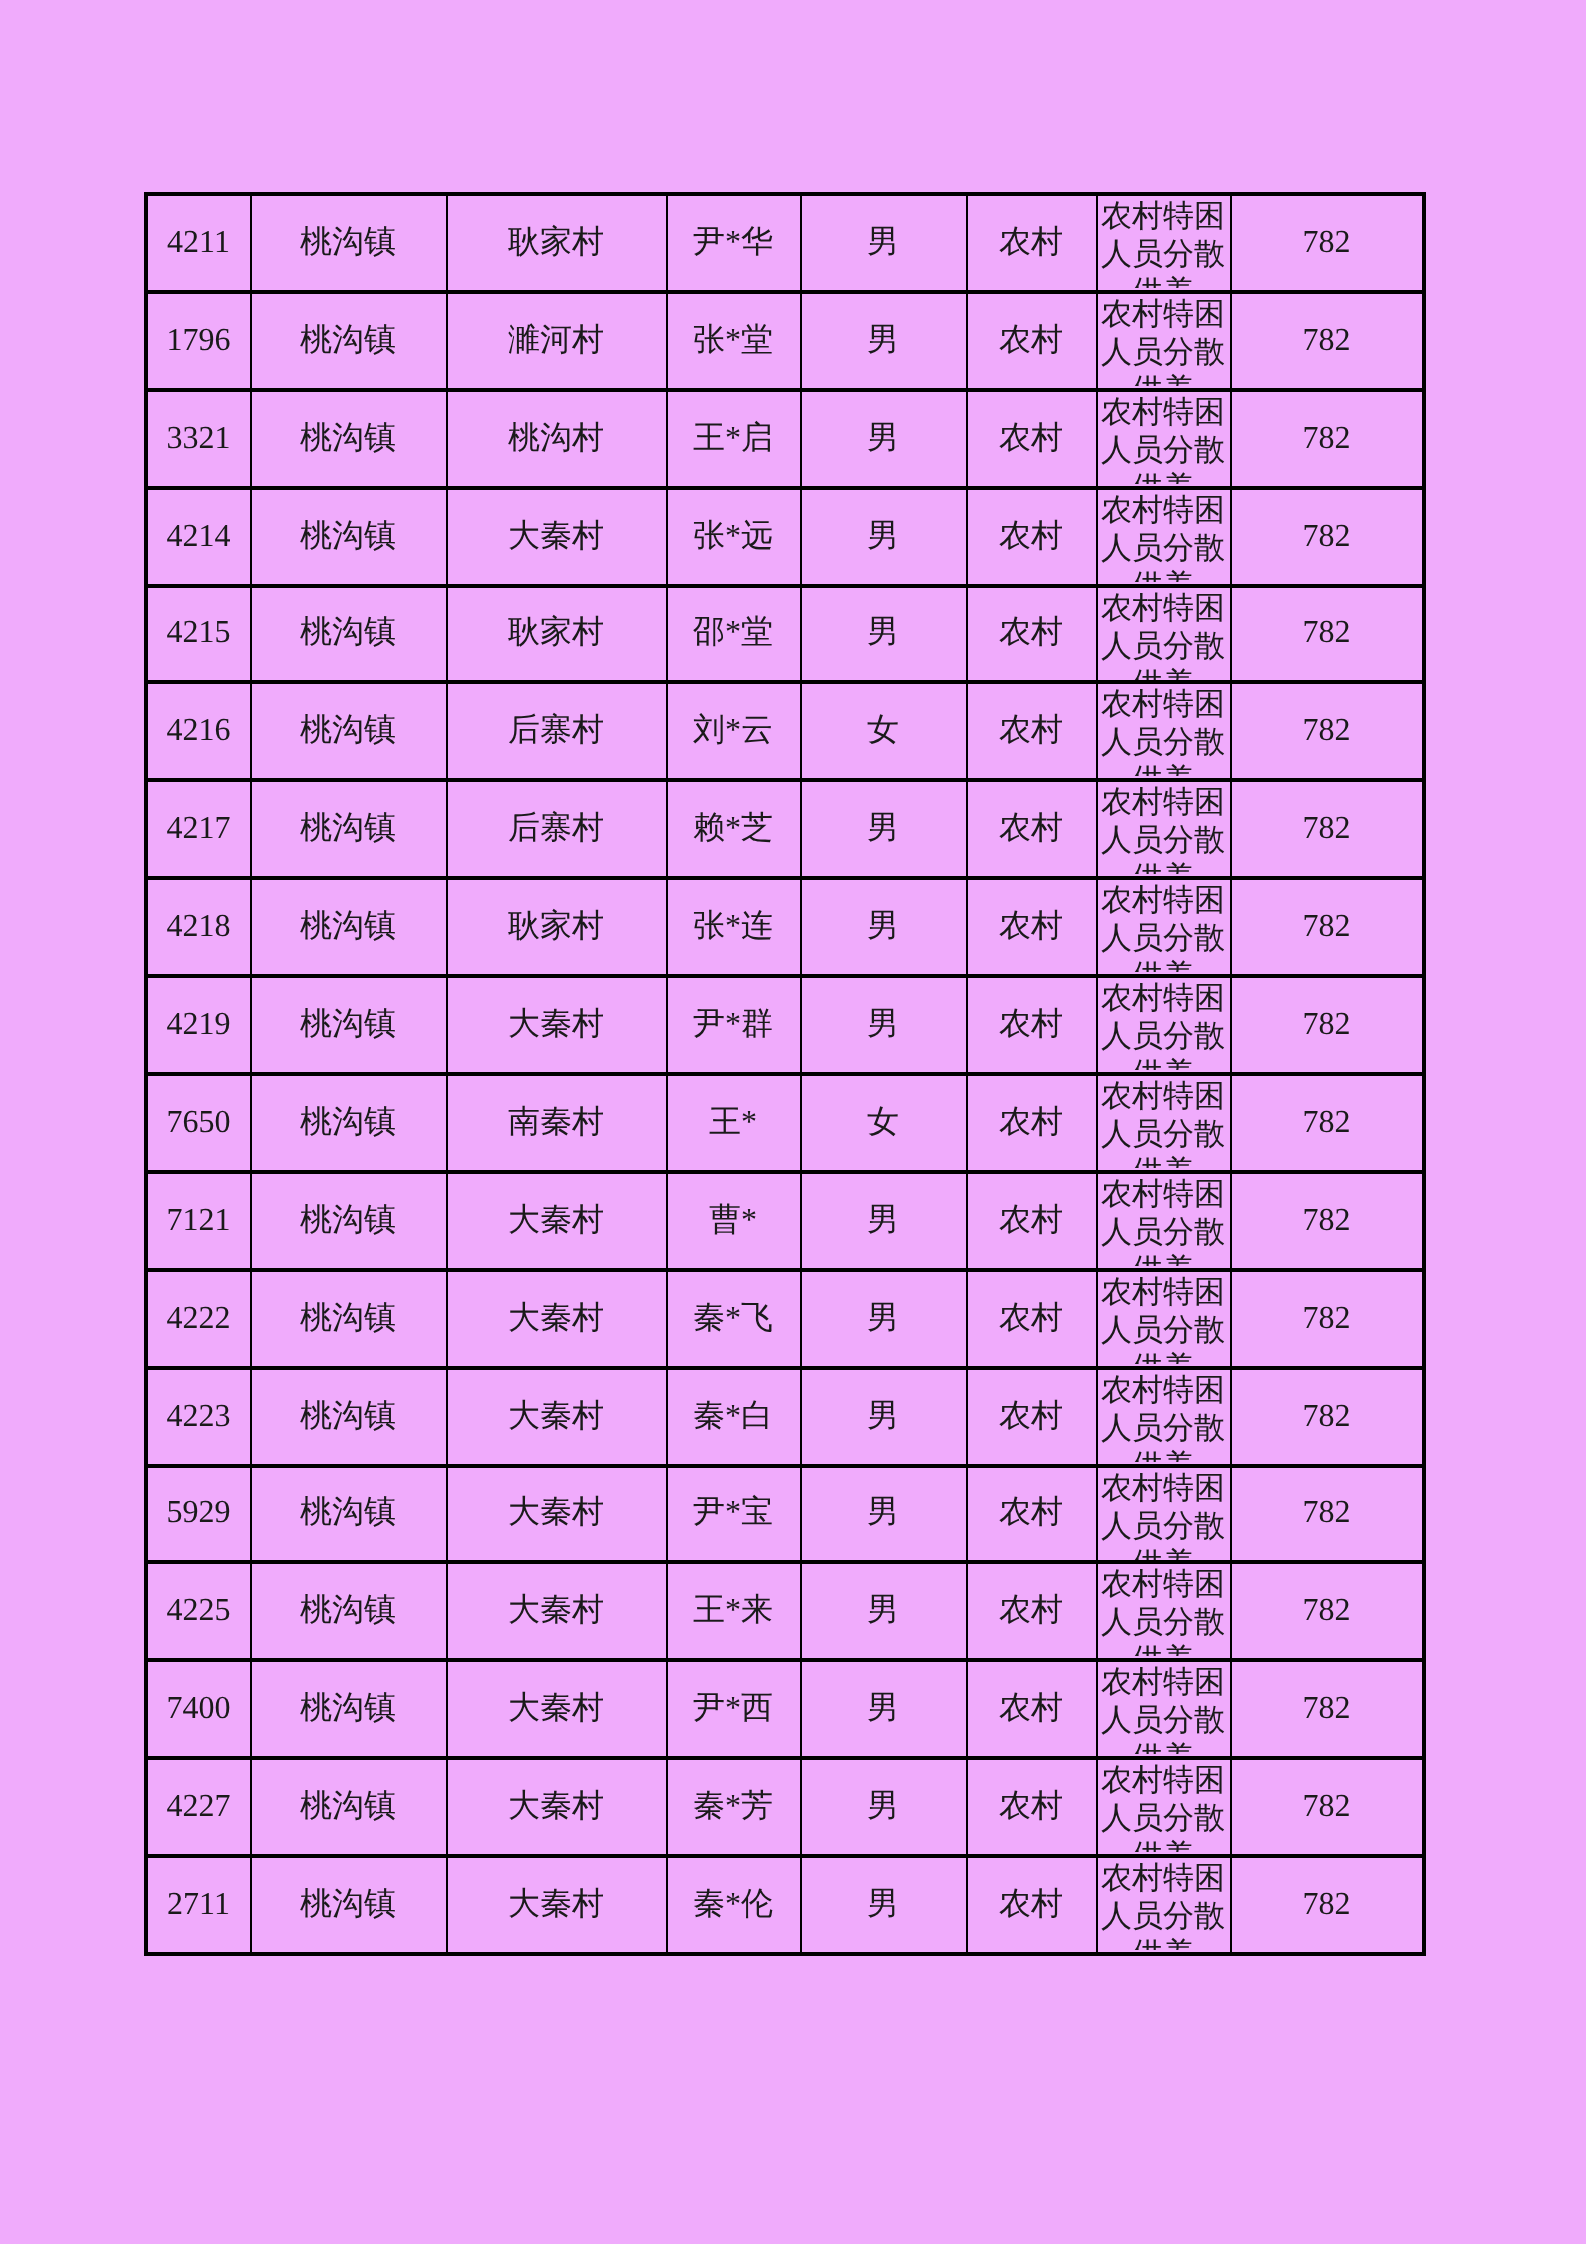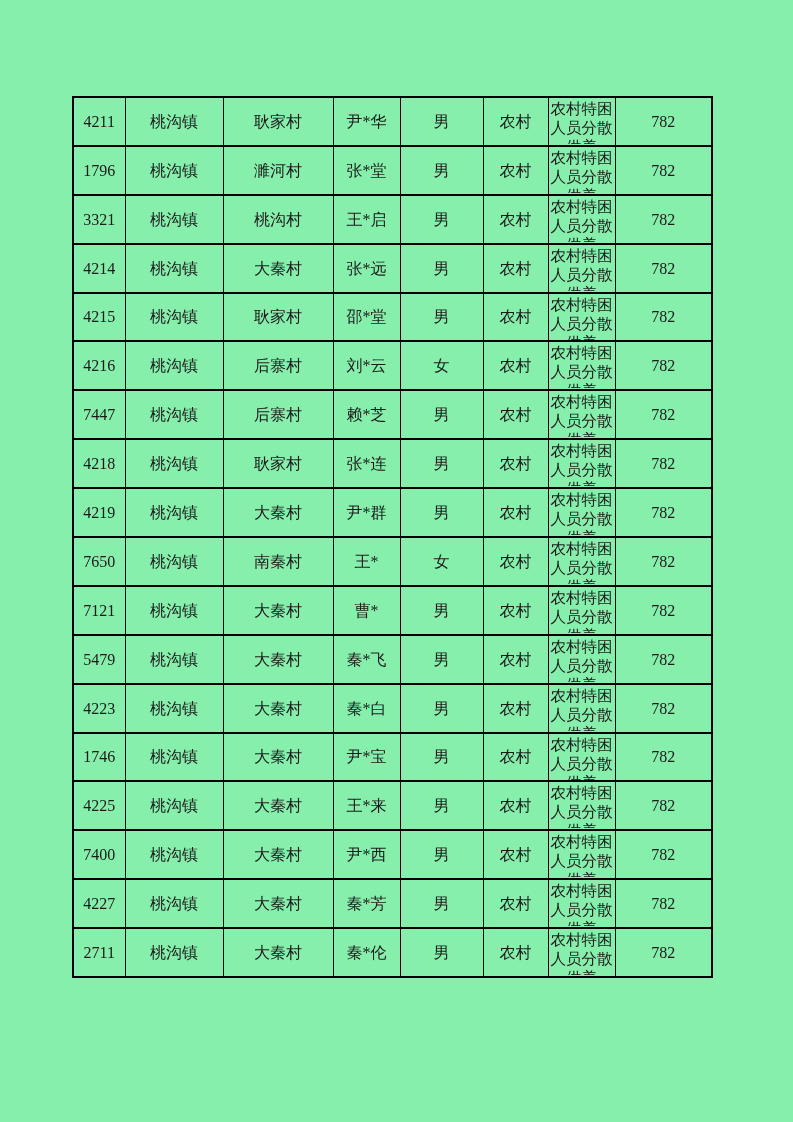--- a/index.html
+++ b/index.html
@@ -9,21 +9,21 @@
   }
   body {
     width: 793px;
     height: 1122px;
     position: relative;
     font-family: "Liberation Serif", "DejaVu Serif", serif;
   }
   .sheet {
     position: absolute;
     inset: 0;
-    background: #86efac;
+    background: #f0abfc;
     text-decoration: underline;
   }
   table.grid {
     position: absolute;
     left: 72px;
     top: 96px;
     width: 639px;
     border-collapse: collapse;
     table-layout: fixed;
     border: 2px solid #000000;
@@ -146,21 +146,21 @@
     <td>刘*云</td>
     <td>女</td>
     <td>农村</td>
     <td class="c-cat">
       <div class="cat-clip">农村特困人员分散供养</div>
     </td>
     <td>782</td>
   </tr>
 
   <tr>
-    <td>7447</td>
+    <td>4217</td>
     <td>桃沟镇</td>
     <td>后寨村</td>
     <td>赖*芝</td>
     <td>男</td>
     <td>农村</td>
     <td class="c-cat">
       <div class="cat-clip">农村特困人员分散供养</div>
     </td>
     <td>782</td>
   </tr>
@@ -211,21 +211,21 @@
     <td>曹*</td>
     <td>男</td>
     <td>农村</td>
     <td class="c-cat">
       <div class="cat-clip">农村特困人员分散供养</div>
     </td>
     <td>782</td>
   </tr>
 
   <tr>
-    <td>5479</td>
+    <td>4222</td>
     <td>桃沟镇</td>
     <td>大秦村</td>
     <td>秦*飞</td>
     <td>男</td>
     <td>农村</td>
     <td class="c-cat">
       <div class="cat-clip">农村特困人员分散供养</div>
     </td>
     <td>782</td>
   </tr>
@@ -237,21 +237,21 @@
     <td>秦*白</td>
     <td>男</td>
     <td>农村</td>
     <td class="c-cat">
       <div class="cat-clip">农村特困人员分散供养</div>
     </td>
     <td>782</td>
   </tr>
 
   <tr>
-    <td>1746</td>
+    <td>5929</td>
     <td>桃沟镇</td>
     <td>大秦村</td>
     <td>尹*宝</td>
     <td>男</td>
     <td>农村</td>
     <td class="c-cat">
       <div class="cat-clip">农村特困人员分散供养</div>
     </td>
     <td>782</td>
   </tr>

